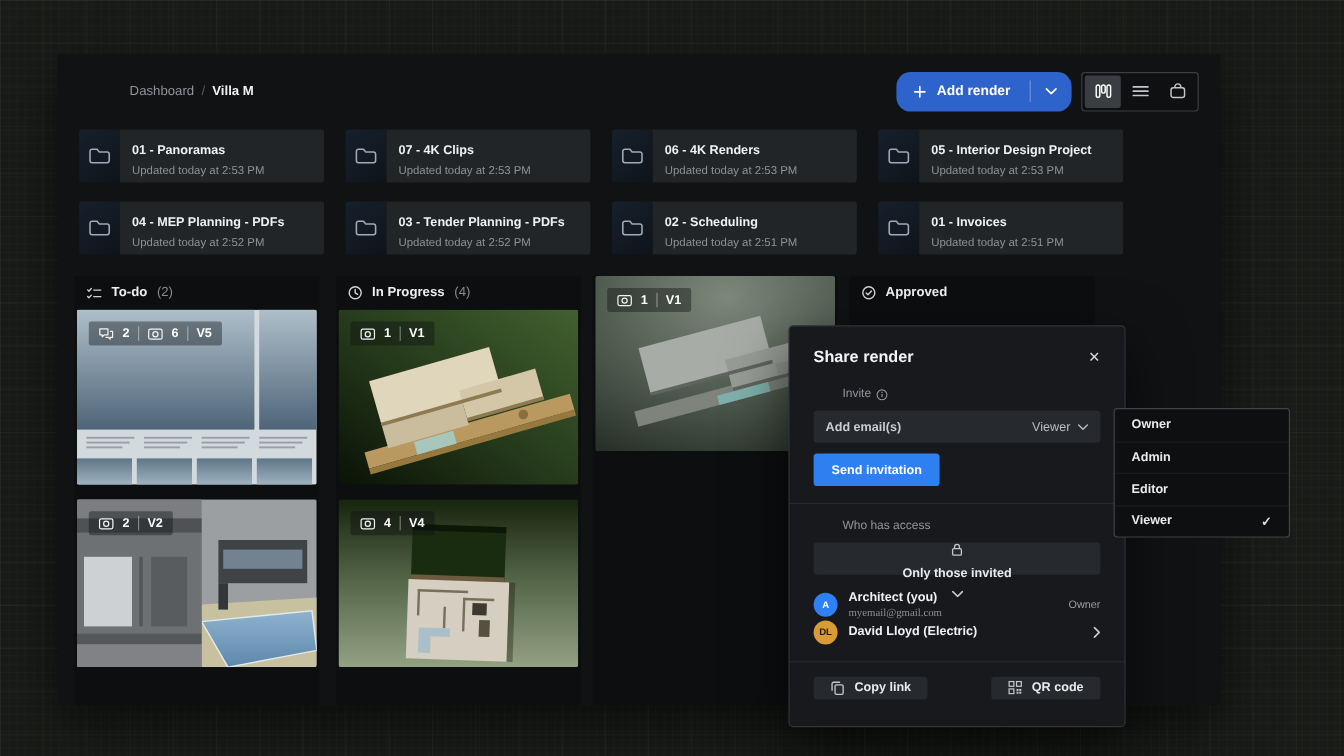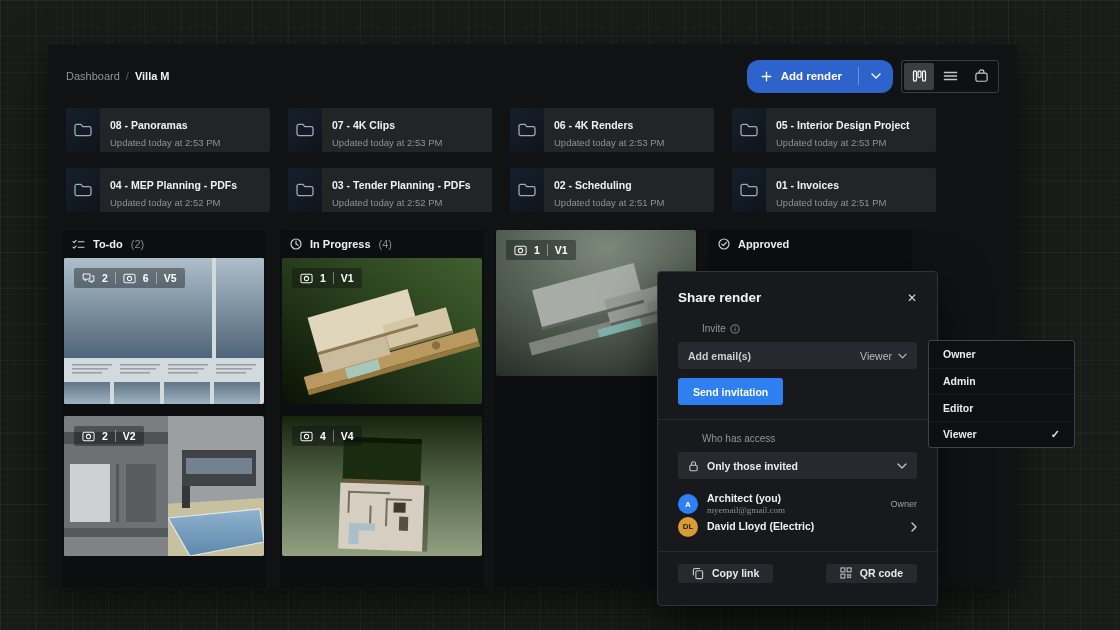--- a/index.html
+++ b/index.html
@@ -19,21 +19,21 @@
   svg { display:block; }
 
   
   .app {
     position:absolute; left:48px; top:45px; width:969px; height:543px;
     background:#101214; border-radius:2px; overflow:hidden;
     box-shadow:0 14px 44px rgba(0,0,0,0.55);
   }
   .app-header { position:absolute; top:14px; left:18px; right:18px; height:34px;
     display:flex; align-items:center; justify-content:space-between; }
-  .breadcrumb { font-size:11px; display:flex; gap:6px; align-items:center; }
+  .breadcrumb { font-size:11px; display:flex; gap:6px; align-items:center;margin-left:42px; }
   .bc-root { color:#8e959b; }
   .bc-sep { color:#565c62; }
   .bc-cur { color:#f0f2f4; font-weight:700; }
 
   .header-right { display:flex; align-items:center; gap:8px; }
   .btn-add { height:33px; background:#2d63ca; border-radius:12px; display:flex; align-items:center; color:#fff; cursor:pointer; }
   .btn-add .main { display:flex; align-items:center; gap:9px; padding:0 16px 0 14px; font-size:11.5px; font-weight:700; }
   .btn-add .vline { width:1px; height:18px; background:rgba(255,255,255,0.3); }
   .btn-add .caret { width:34px; height:100%; display:flex; align-items:center; justify-content:center; }
   .view-group { height:33px; border:1px solid #3b3f43; background:#0e1012; border-radius:3px;
@@ -81,21 +81,21 @@
   .field input { flex:1; background:transparent; border:none; outline:none; color:#e8ebee;
     font-size:10.5px; font-family:"Liberation Sans",sans-serif; font-weight:600; }
   .field input::placeholder { color:#c9cdd1; opacity:1; }
   .role-sel { display:flex; align-items:center; gap:6px; color:#b9bec3; font-size:10.5px; cursor:pointer; }
   .btn-send { margin-top:9px; height:27px; display:inline-flex; align-items:center; padding:0 15px;
     background:#2e7ff0; color:#fff; border:none; border-radius:3px; font-size:10.5px; font-weight:700;
     font-family:"Liberation Sans",sans-serif; cursor:pointer; }
   .hr { height:1px; background:rgba(255,255,255,0.07); margin:14px -20px 0; }
   .lbl-access { margin-top:13px; }
   .sel-access { margin-top:8px; height:27px; background:#26292d; border-radius:3px;
-    display:flex; align-items:center; gap:8px; padding:0 10px; cursor:pointer; }
+    display:flex; align-items:center; gap:8px; padding:0 10px; cursor:pointer;flex-direction:column; }
   .sel-access .txt { font-size:10.5px; font-weight:700; color:#e9ebee; flex:1; }
   .sel-access .lico, .sel-access .chev { color:#c4c8cc; display:flex; }
   .member { display:flex; align-items:center; gap:9px; cursor:pointer; }
   .m1 { margin-top:13px; } .m2 { margin-top:0; }
   .avatar { width:20px; height:20px; border-radius:50%; display:flex; align-items:center; justify-content:center;
     font-size:8px; font-weight:700; flex:0 0 20px; }
   .av-blue { background:#2e80f5; color:#fff; }
   .av-amber { background:#d99b33; color:#271c04; }
   .m-name { font-size:10.5px; font-weight:700; color:#eff1f3; line-height:1.25; }
   .m-email { font-size:9px; color:#8b9197; line-height:1.3;font-family:Liberation Serif, serif; }
@@ -180,21 +180,21 @@
     </div>
   </div>
 
   <div class="folders">
     <div class="folder-card">
       <span class="folder-ic">
           <svg width="20" height="16" viewBox="0 0 20 16">
             <path d="M2 4.2c0-1 .8-1.8 1.8-1.8h4.1l1.9 2.2h6.4c1 0 1.8.8 1.8 1.8v5.4c0 1-.8 1.8-1.8 1.8H3.8c-1 0-1.8-.8-1.8-1.8z" fill="none" stroke="currentColor" stroke-width="1.3"></path>
           </svg>
         </span>
-      <span class="folder-box"><span class="folder-title">08 - Panoramas</span><div class="folder-upd">Updated today at 2:53 PM</div></span>
+      <span class="folder-box"><span class="folder-title">01 - Panoramas</span><div class="folder-upd">Updated today at 2:53 PM</div></span>
     </div>
     <div class="folder-card">
       <span class="folder-ic">
           <svg width="20" height="16" viewBox="0 0 20 16">
             <path d="M2 4.2c0-1 .8-1.8 1.8-1.8h4.1l1.9 2.2h6.4c1 0 1.8.8 1.8 1.8v5.4c0 1-.8 1.8-1.8 1.8H3.8c-1 0-1.8-.8-1.8-1.8z" fill="none" stroke="currentColor" stroke-width="1.3"></path>
           </svg>
         </span>
       <span class="folder-box"><span class="folder-title">07 - 4K Clips</span><div class="folder-upd">Updated today at 2:53 PM</div></span>
     </div>
     <div class="folder-card">

